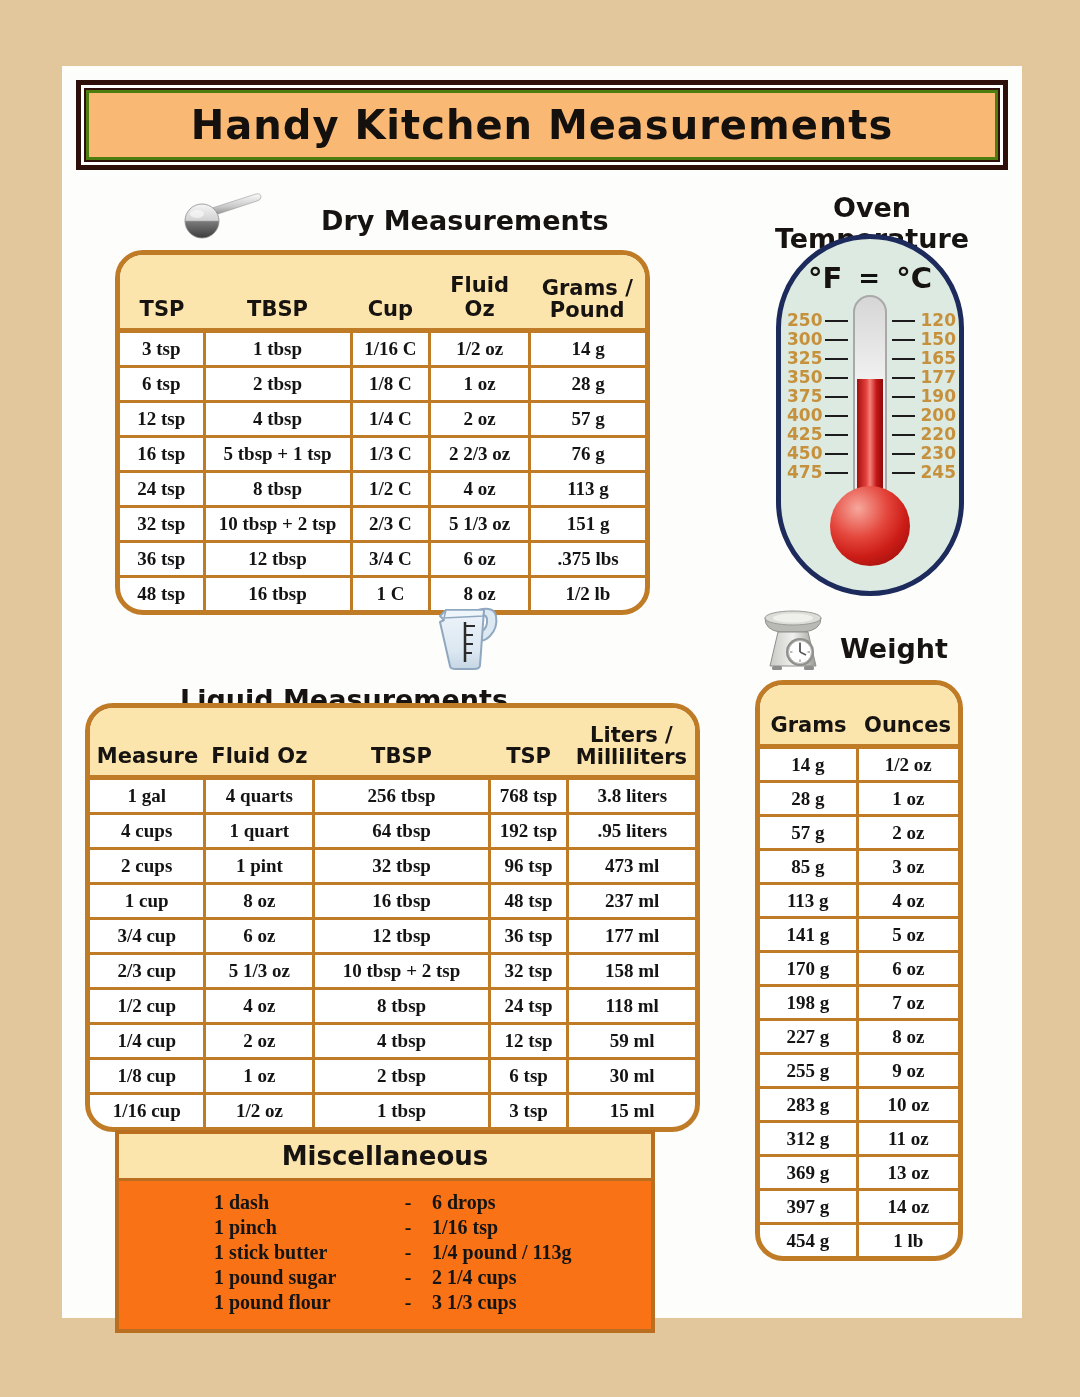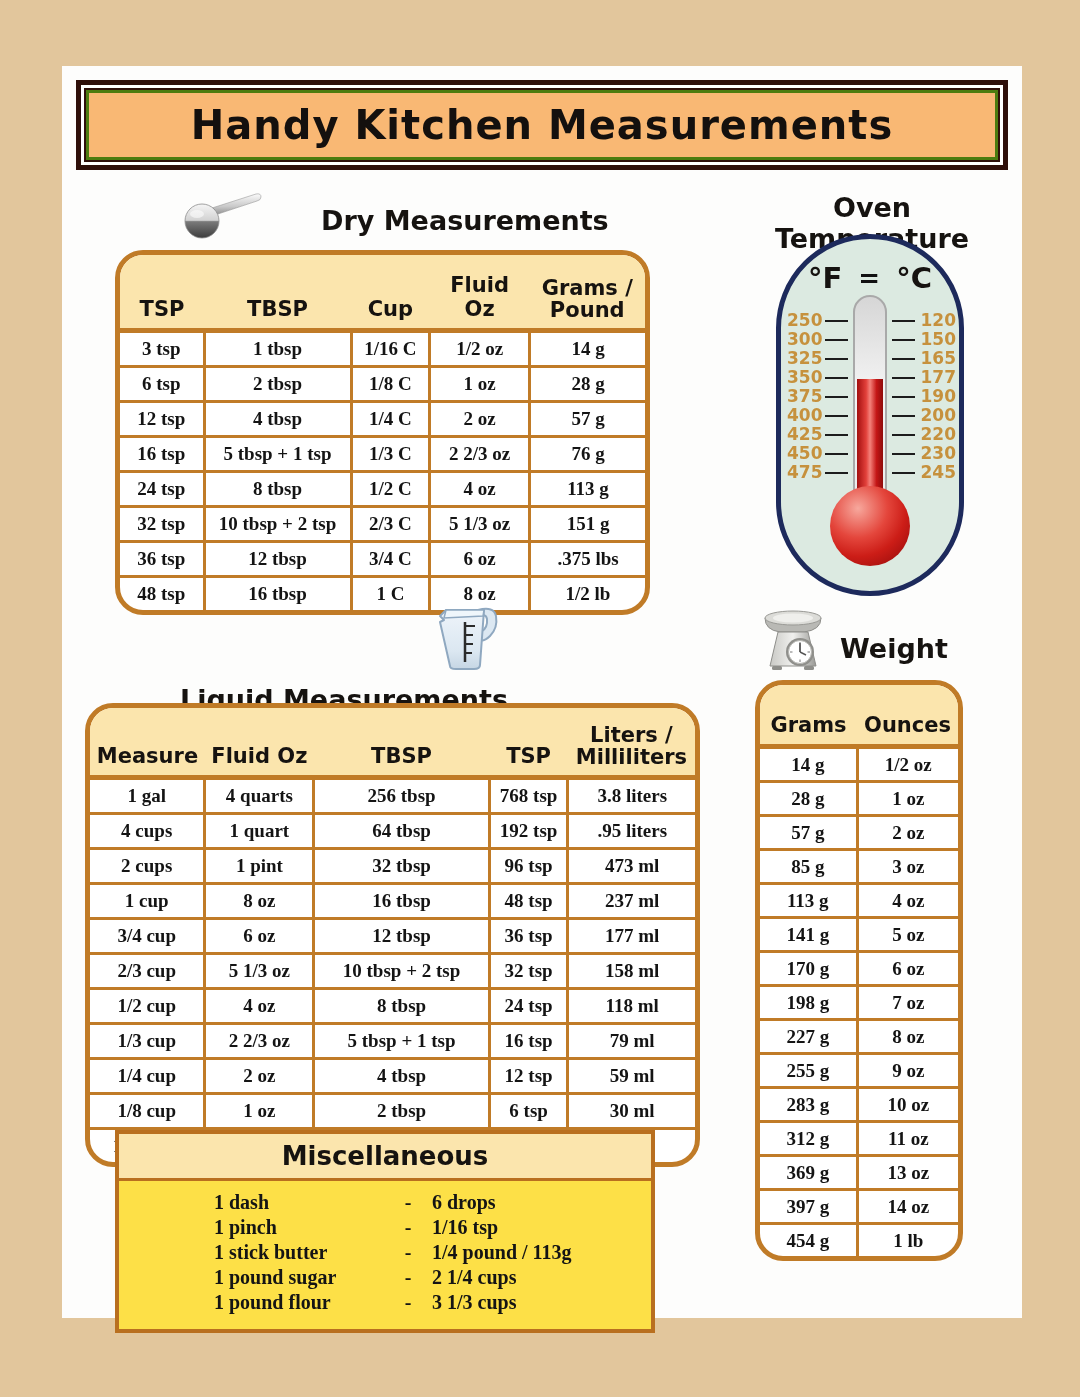--- a/index.html
+++ b/index.html
@@ -65,21 +65,21 @@
   .t-scale { position:absolute; top:72px; left:0; right:0; z-index:3; }
   .t-row { display:flex; align-items:center; justify-content:center; height:19px; }
   .t-num { width:42px; font-size:17px; font-weight:700; color:#c6913d; line-height:19px; }
   .t-f { text-align:right; }
   .t-c { text-align:center; }
   .t-tick { width:24px; height:0; border-top:2.5px solid #1c1c1c; margin:0 2px; }
   .t-gapc { width:40px; }
 
   
   .misc-box { left:53px; top:1064px; width:540px; box-sizing:border-box;
-    border:4px solid #b96f1f; background:#fde047; }
+    border:4px solid #b96f1f; background:#f97316; }
   .misc-head { background:#fbe5ad; border-bottom:3px solid #b96f1f; height:44px;
     display:flex; align-items:center; justify-content:center; }
   .misc-title { font-size:26px; }
   .misc-body { padding:9px 10px 14px 95px; }
   .misc-row { display:grid; grid-template-columns:170px 48px 1fr; align-items:center; height:25px;
     font-family:"Liberation Serif", serif; font-weight:bold; font-size:20px; color:#141414; }
   .misc-sep { text-align:center; }
 
   .icon-svg { display:block; }
 </style>
@@ -395,27 +395,20 @@
           </tr>
 
           <tr>
             <td>1/2 cup</td>
             <td>4 oz</td>
             <td>8 tbsp</td>
             <td>24 tsp</td>
             <td>118 ml</td>
           </tr>
 
-          <tr>
-            <td>1/3 cup</td>
-            <td>2 2/3 oz</td>
-            <td>5 tbsp + 1 tsp</td>
-            <td>16 tsp</td>
-            <td>79 ml</td>
-          </tr>
 
           <tr>
             <td>1/4 cup</td>
             <td>2 oz</td>
             <td>4 tbsp</td>
             <td>12 tsp</td>
             <td>59 ml</td>
           </tr>
 
           <tr>

